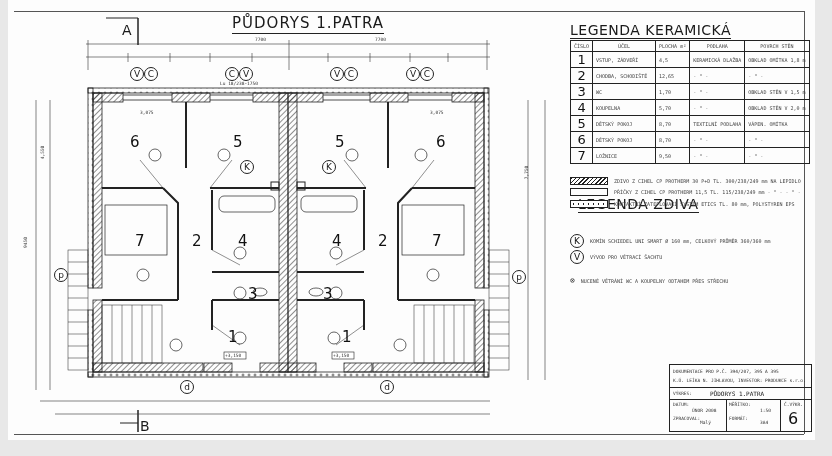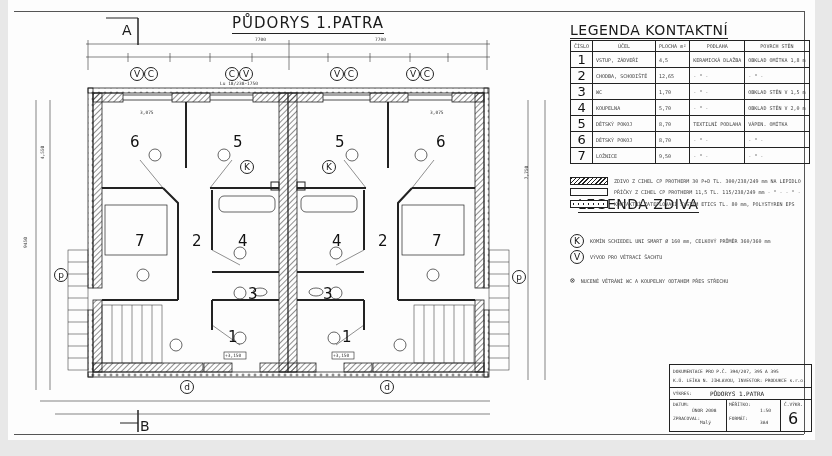--- a/index.html
+++ b/index.html
@@ -252,21 +252,21 @@
 <div class="room" style="left:248px;top:285px;">3</div>
 <div class="room" style="left:228px;top:328px;">1</div>
 <div class="room" style="left:335px;top:133px;">5</div>
 <div class="room" style="left:436px;top:133px;">6</div>
 <div class="room" style="left:332px;top:232px;">4</div>
 <div class="room" style="left:378px;top:232px;">2</div>
 <div class="room" style="left:432px;top:232px;">7</div>
 <div class="room" style="left:323px;top:285px;">3</div>
 <div class="room" style="left:342px;top:328px;">1</div>
 
-<div class="leg-title" style="left:570px;top:22px;">LEGENDA KONTAKTNÍ</div>
+<div class="leg-title" style="left:570px;top:22px;">LEGENDA KERAMICKÁ</div>
 <table class="rooms">
   <tbody>
       <tr>
     <th>ČÍSLO</th>
     <th style="width:56px">ÚČEL</th>
     <th>PLOCHA m²</th>
     <th style="width:42px">PODLAHA</th>
     <th style="width:46px">POVRCH STĚN</th>
   </tr>
   <tr>

